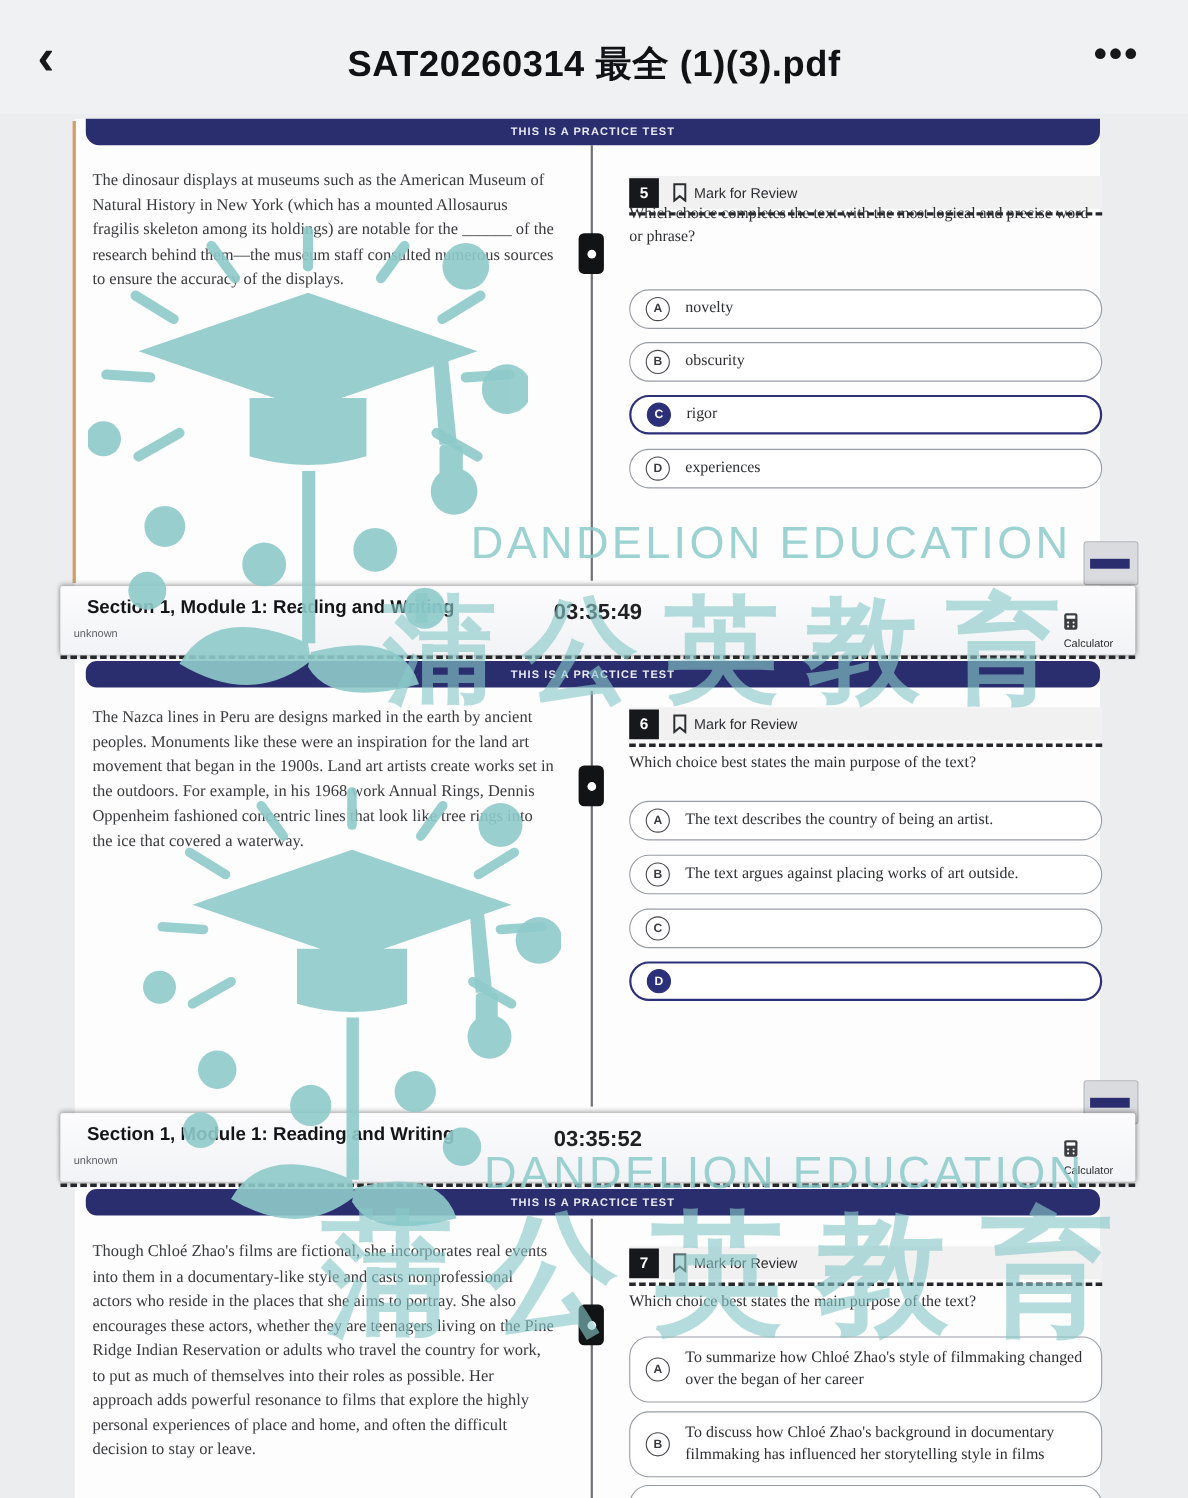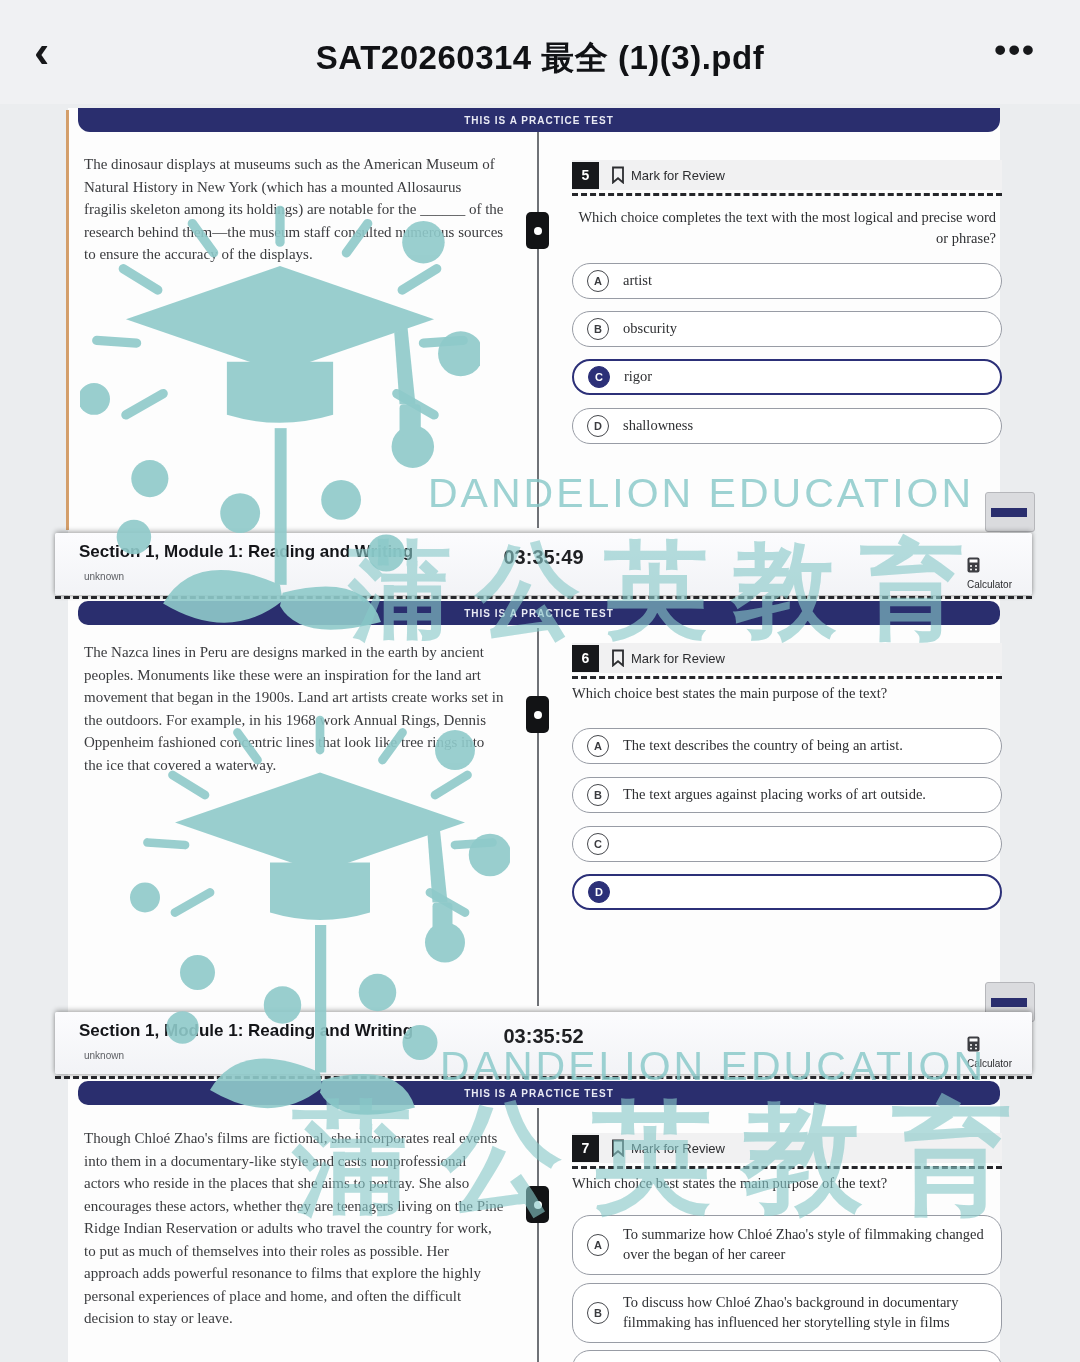--- a/index.html
+++ b/index.html
@@ -40,42 +40,42 @@
   
   .passage { position:absolute; left:84px; width:420px; font-family:"Liberation Serif", serif; font-size:15px; line-height:1.5; color:#3a3b3e; }
   .p1 { top:153px; } .p2 { top:641px; } .p3 { top:1127px; }
 
   
   .qstrip { position:absolute; left:572px; width:430px; height:30px; background:#f1f1f2; display:flex; align-items:center; }
   .qnum { width:27px; height:27px; background:#17181b; color:#fff; font-size:14px; font-weight:bold; display:flex; align-items:center; justify-content:center; margin-right:12px; }
   .mark { display:flex; align-items:center; gap:6px; font-size:13px; color:#2c2d30; cursor:pointer; }
   .qdash { position:absolute; left:572px; width:430px; border-top:3px dashed #26272b; }
   .prompt { position:absolute; left:572px; width:424px; font-family:"Liberation Serif", serif; font-size:14.5px; line-height:1.45; color:#2e2f32; }
-  .qs1 { top:160px; } .qd1 { top:193px; } .qp1 { top:207px;text-align:right; }
+  .qs1 { top:160px; } .qd1 { top:193px; } .qp1 { top:184px; }
   .qs2 { top:643px; } .qd2 { top:676px; } .qp2 { top:683px; }
   .qs3 { top:1133px; } .qd3 { top:1166px; } .qp3 { top:1173px; }
 
   
   .choice { position:absolute; left:572px; width:430px; border:1.4px solid #989ca5; border-radius:18px; background:#fff;
             display:flex; align-items:center; padding:6px 14px; gap:14px; cursor:pointer; }
   .choice .letter { flex:0 0 22px; width:22px; height:22px; border-radius:50%; border:1.6px solid #45474c; color:#3a3b3f;
                     font-size:11px; font-weight:bold; display:flex; align-items:center; justify-content:center; }
   .choice .ctext { font-family:"Liberation Serif", serif; font-size:14.5px; line-height:1.35; color:#2e2f32; }
   .choice.selected { border:2.5px solid #2c3078; }
   .choice.selected .letter { background:#2c3078; border-color:#2c3078; color:#fff; }
   .ch { height:36px; }
   .c5a { top:263px; } .c5b { top:311px; } .c5c { top:359px; } .c5d { top:408px; }
   .c6a { top:728px; } .c6b { top:777px; } .c6c { top:826px; } .c6d { top:874px; }
   .c7a { top:1215px; height:60px; } .c7b { top:1283px; height:60px; } .c7c { top:1350px; height:56px; }
 
   
   .mod { position:absolute; left:55px; width:977px; height:62px; background:linear-gradient(#fcfcfe,#f2f3f6);
          box-shadow:0 -2px 5px rgba(0,0,0,.28), 0 2px 4px rgba(0,0,0,.22); border-radius:2px; }
   .mod .mtitle { position:absolute; left:24px; top:9px; font-size:17px; font-weight:bold; color:#141519; }
-  .mod .msub { position:absolute; left:29px; top:38px; font-size:10px; color:#5c5e63;text-align:center; }
+  .mod .msub { position:absolute; left:12px; top:38px; font-size:10px; color:#5c5e63;text-align:center; }
   .mod .timer { position:absolute; left:50%; top:13px; transform:translateX(-50%); font-size:20px; font-weight:bold; color:#202124;text-align:right; }
   .mod .calc { position:absolute; right:20px; top:24px; cursor:pointer; }
   .mod .calc .clabel { font-size:10px; color:#2c2d30; margin-top:2px; }
   .m1 { top:533px; } .m2 { top:1012px; }
 
   
   .stub { position:absolute; left:985px; width:50px; height:40px; background:#dadbde; border:1px solid #b6b7bb; border-radius:3px; }
   .stub i { position:absolute; left:5px; top:15px; width:36px; height:9px; background:#2a2e6e; display:block; }
   .st1 { top:492px; } .st2 { top:982px; }
 
@@ -125,33 +125,33 @@
           </svg>
       </span>
       <span>Mark for Review</span>
     </div>
   </div>
   <div class="qdash qd1"></div>
   <div class="prompt qp1">Which choice completes the text with the most logical and precise word or phrase?</div>
 
   <div class="choice ch c5a">
     <span class="letter">A</span>
-    <span class="ctext">artist</span>
+    <span class="ctext">novelty</span>
   </div>
   <div class="choice ch c5b">
     <span class="letter">B</span>
     <span class="ctext">obscurity</span>
   </div>
   <div class="choice ch c5c selected">
     <span class="letter">C</span>
     <span class="ctext">rigor</span>
   </div>
   <div class="choice ch c5d">
     <span class="letter">D</span>
-    <span class="ctext">shallowness</span>
+    <span class="ctext">experiences</span>
   </div>
 
   <div class="stub st1">
       <i></i>
     </div>
 
   <div class="mod m1">
     <div class="mtitle">Section 1, Module 1: Reading and Writing</div>
     <div class="msub">unknown</div>
     <div class="timer">03:35:49</div>

